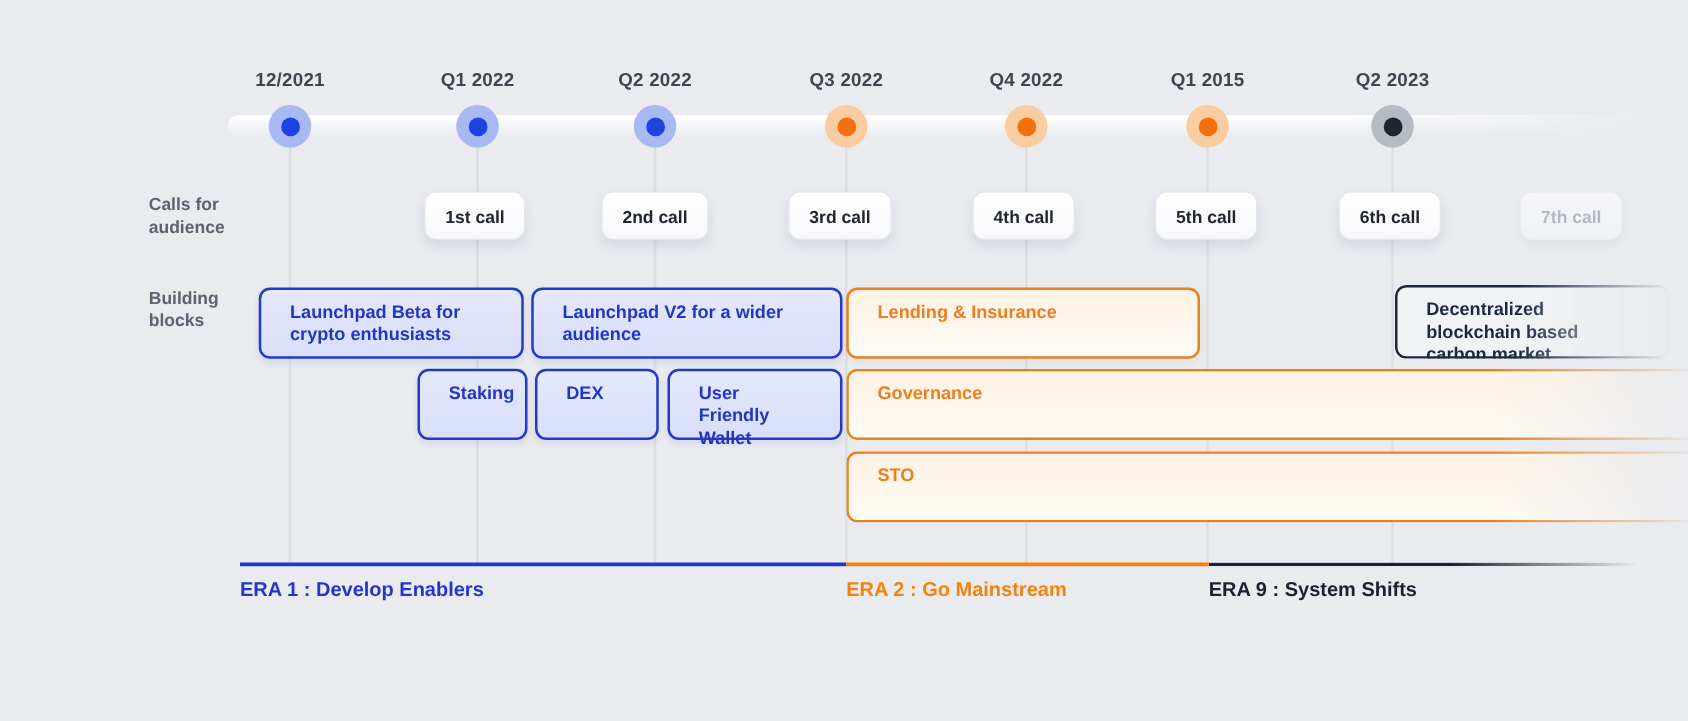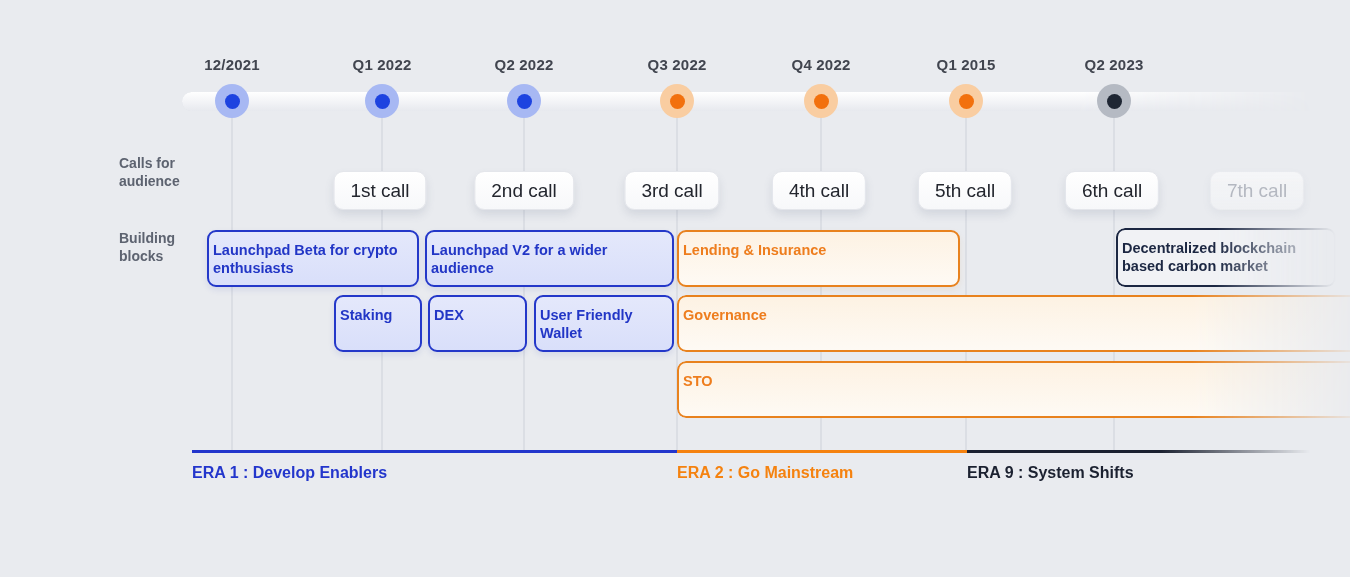--- a/index.html
+++ b/index.html
@@ -21,30 +21,30 @@
   .halo{position:absolute;top:84px;width:34px;height:34px;margin-left:-17px;border-radius:50%;display:flex;align-items:center;justify-content:center;}
   .halo .core{width:15px;height:15px;border-radius:50%;}
   .halo.blue{background:#a7b8f3;}   .halo.blue .core{background:#1d43e0;}
   .halo.orange{background:#f9cda1;} .halo.orange .core{background:#f2700d;}
   .halo.dark{background:#b5bac3;}   .halo.dark .core{background:#1e2633;}
 
   
   .row-label{position:absolute;left:75px;width:80px;font-size:14px;font-weight:700;color:#5d6370;line-height:1.25;}
 
   
-  .pill{position:absolute;top:171px;transform:translateX(-50%);height:39px;box-sizing:border-box;
+  .pill{position:absolute;top:153px;transform:translateX(-50%);height:39px;box-sizing:border-box;
     padding:0 16px;display:flex;align-items:center;justify-content:center;white-space:nowrap;
     background:linear-gradient(180deg,#ffffff,#f7f8fa);border:1px solid #e4e6eb;border-radius:10px;
-    font-size:19px;font-weight:400;color:#23262e;
+    font-size:14px;font-weight:700;color:#23262e;
     box-shadow:0 5px 9px rgba(100,110,135,0.16), inset 0 1px 0 #ffffff;}
   .pill.muted{color:#b4b8c1;background:linear-gradient(180deg,rgba(255,255,255,.55),rgba(246,247,249,.45));
     border-color:rgba(228,230,235,.6);box-shadow:0 4px 8px rgba(100,110,135,0.07);}
 
   
-  .block{position:absolute;box-sizing:border-box;border-radius:9px;padding:9px 4px;
+  .block{position:absolute;box-sizing:border-box;border-radius:9px;padding:9px 23px;
     font-size:14.5px;font-weight:700;line-height:1.25;}
   .block.blue{border:2px solid #2438c9;color:#2236c6;
     background:linear-gradient(180deg,#e4e8fb 0%,#d9dffa 100%);
     box-shadow:0 3px 6px rgba(40,60,180,0.10);}
   .block.orange{border:2px solid #e8821e;color:#ee7d1d;
     background:linear-gradient(180deg,#fdf2e3 0%,#fefaf4 100%);
     box-shadow:0 3px 6px rgba(220,140,40,0.10);}
   .block.fade-right{-webkit-mask-image:linear-gradient(to right,#000 72%,transparent 96%);
     mask-image:linear-gradient(to right,#000 72%,transparent 96%);}
   .block.dark{border:2px solid #1c2742;color:#1c2742;background:rgba(250,251,253,0.45);

